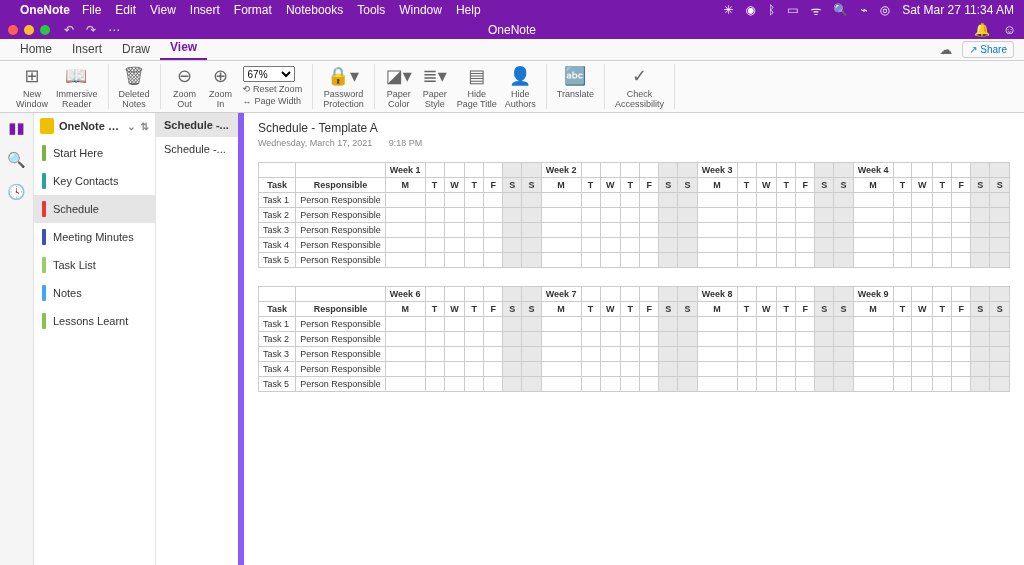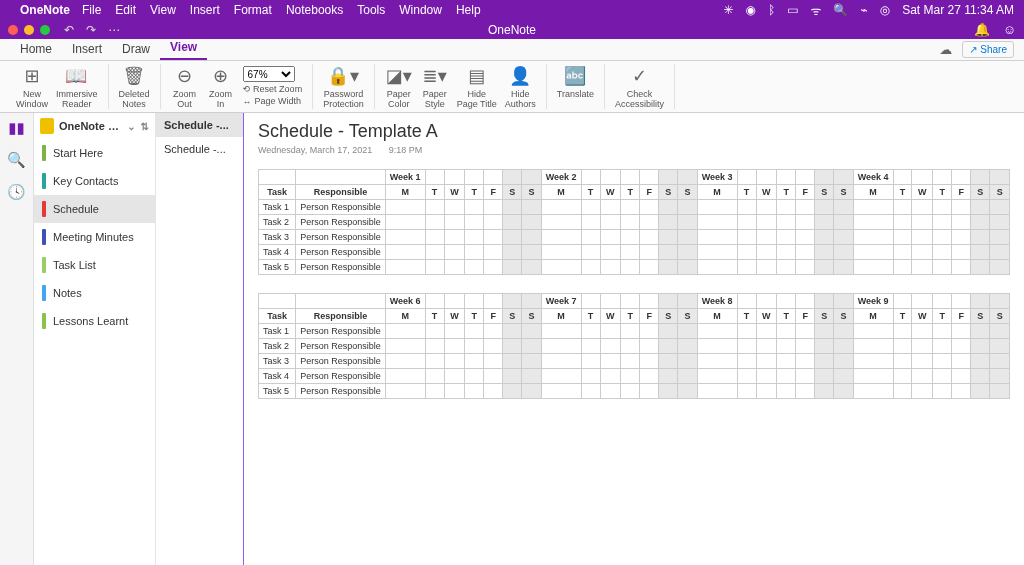--- a/index.html
+++ b/index.html
@@ -50,27 +50,27 @@
 .nbhead { display: flex; align-items: center; padding: 5px 6px; gap: 5px; font-size: 11px; font-weight: 600; color: #333; }
 .nbhead .nbcolor { width: 14px; height: 16px; background: #f0c000; border-radius: 2px; }
 .nbhead .nm { flex: 1; white-space: nowrap; overflow: hidden; text-overflow: ellipsis; }
 .nbhead .chev, .nbhead .sort { color: #888; font-size: 10px; }
 
 .section { display: flex; align-items: center; padding: 6px 8px; gap: 7px; font-size: 11px; cursor: default; }
 .section .tab { width: 4px; height: 16px; border-radius: 1px; }
 .section.sel { background: #e5e5e5; }
 .c-grn{background:#7cb342}.c-teal{background:#26a69a}.c-yel{background:#f0c000}.c-red{background:#e53935}.c-lgrn{background:#9ccc65}.c-navy{background:#3f51b5}.c-blue{background:#42a5f5}.c-grn2{background:#8bc34a}
 
-.pagecol { width: 88px; border-right: 1px solid #8b5cf6; }
+.pagecol { width: 88px; border-right: 6px solid #8b5cf6; }
 .pageitem { padding: 6px 8px; font-size: 11px; white-space: nowrap; overflow: hidden; text-overflow: ellipsis; cursor: default; }
 .pageitem.sel { background: #e5e5e5; font-weight: 600; }
 
 
 .canvas { flex: 1; padding: 8px 14px; overflow: auto; }
-.ptitle { font-size: 18px; font-weight: 400; color: #333; }
+.ptitle { font-size: 12px; font-weight: 400; color: #333; }
 .pmeta { font-size: 9px; color: #888; margin-top: 3px; margin-bottom: 14px; }
 .pmeta span:first-child { margin-right: 14px; }
 
 .sched { border-collapse: collapse; font-size: 9px; margin-bottom: 18px; table-layout: fixed; }
 .sched td, .sched th { border: 1px solid #ccc; padding: 2px 4px; height: 12px; overflow: hidden; white-space: nowrap; }
 .sched .taskcol { width: 40px; }
 .sched .respcol { width: 88px; }
 .sched .daycol { width: 25px; text-align: center; }
 .sched .hdr { font-weight: 600; text-align: center; }
 .sched .wkhdr { font-weight: 600; }

